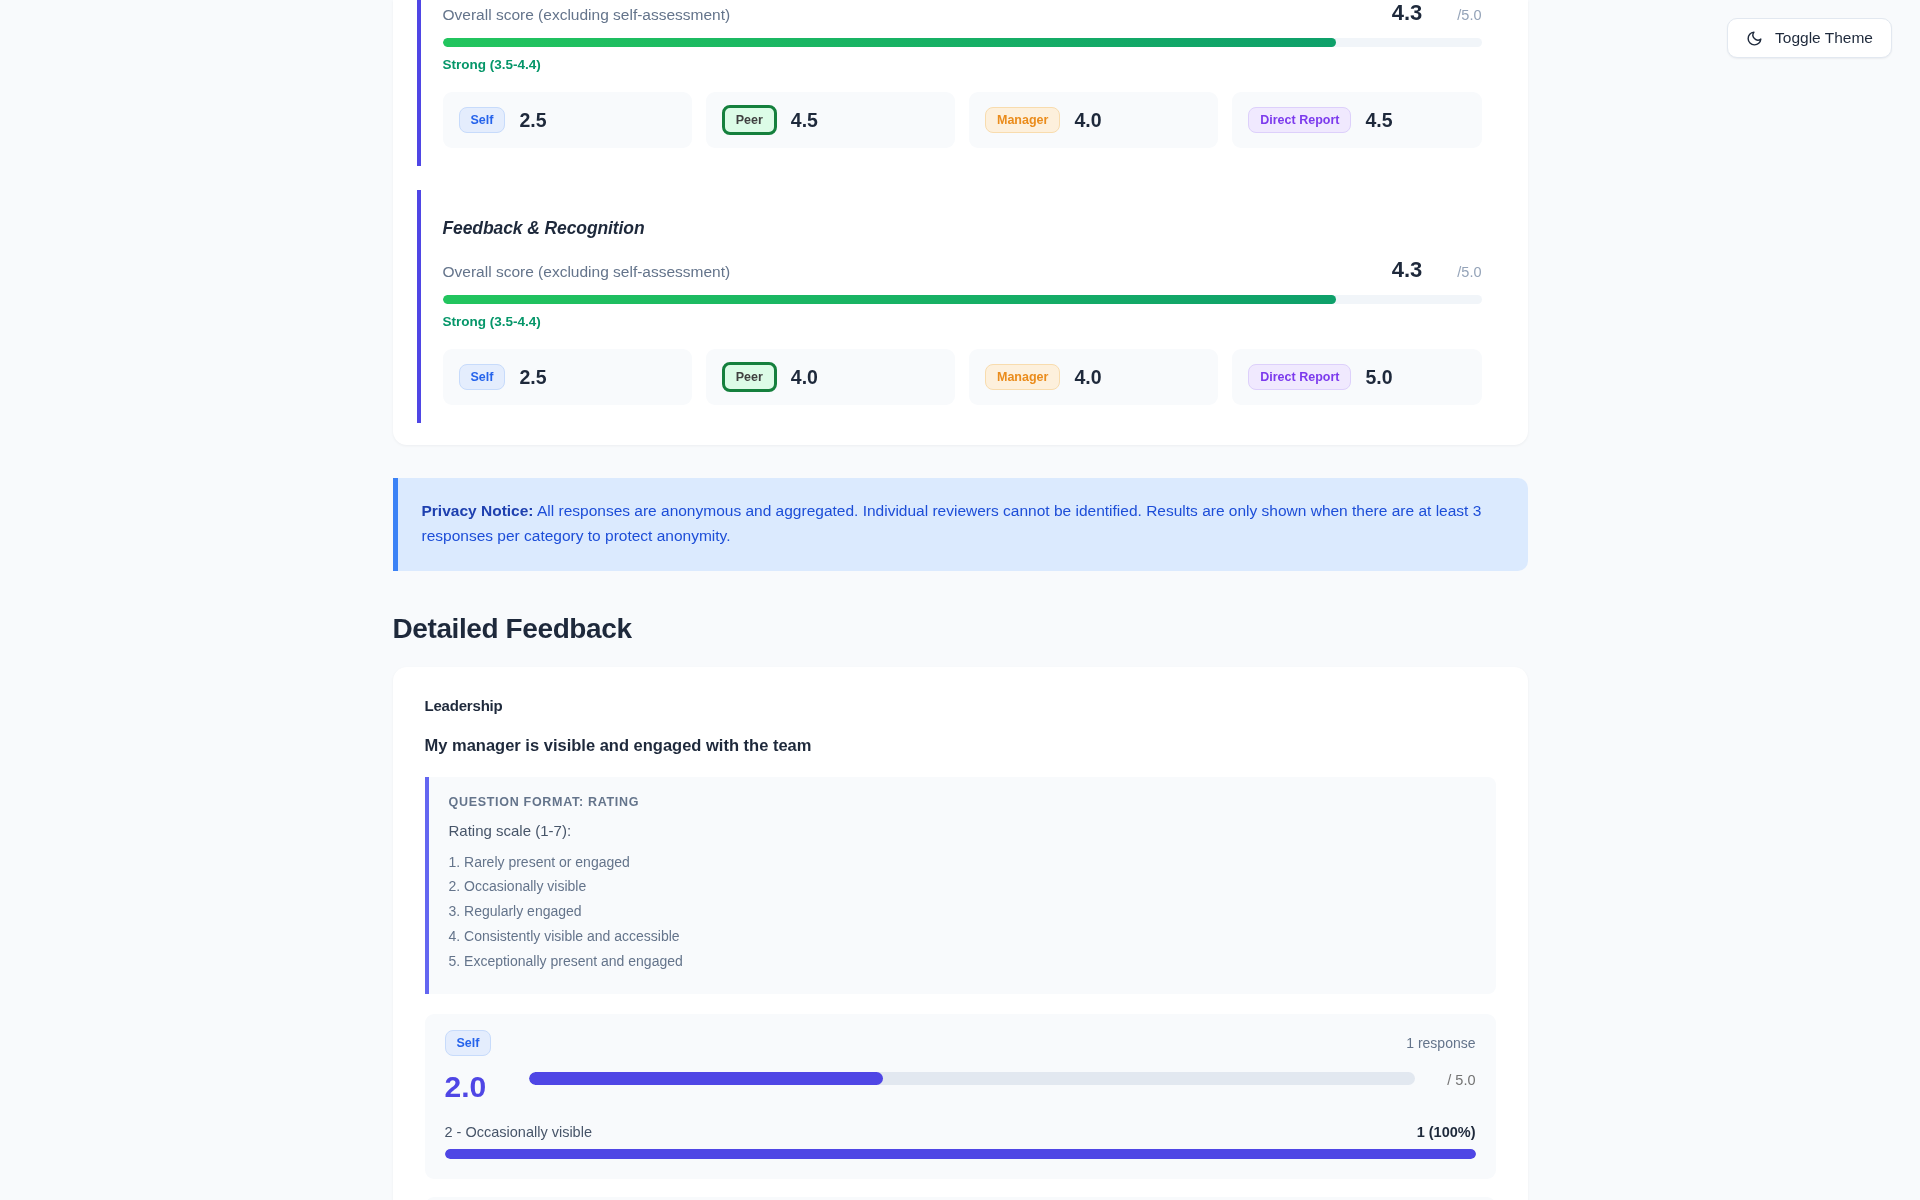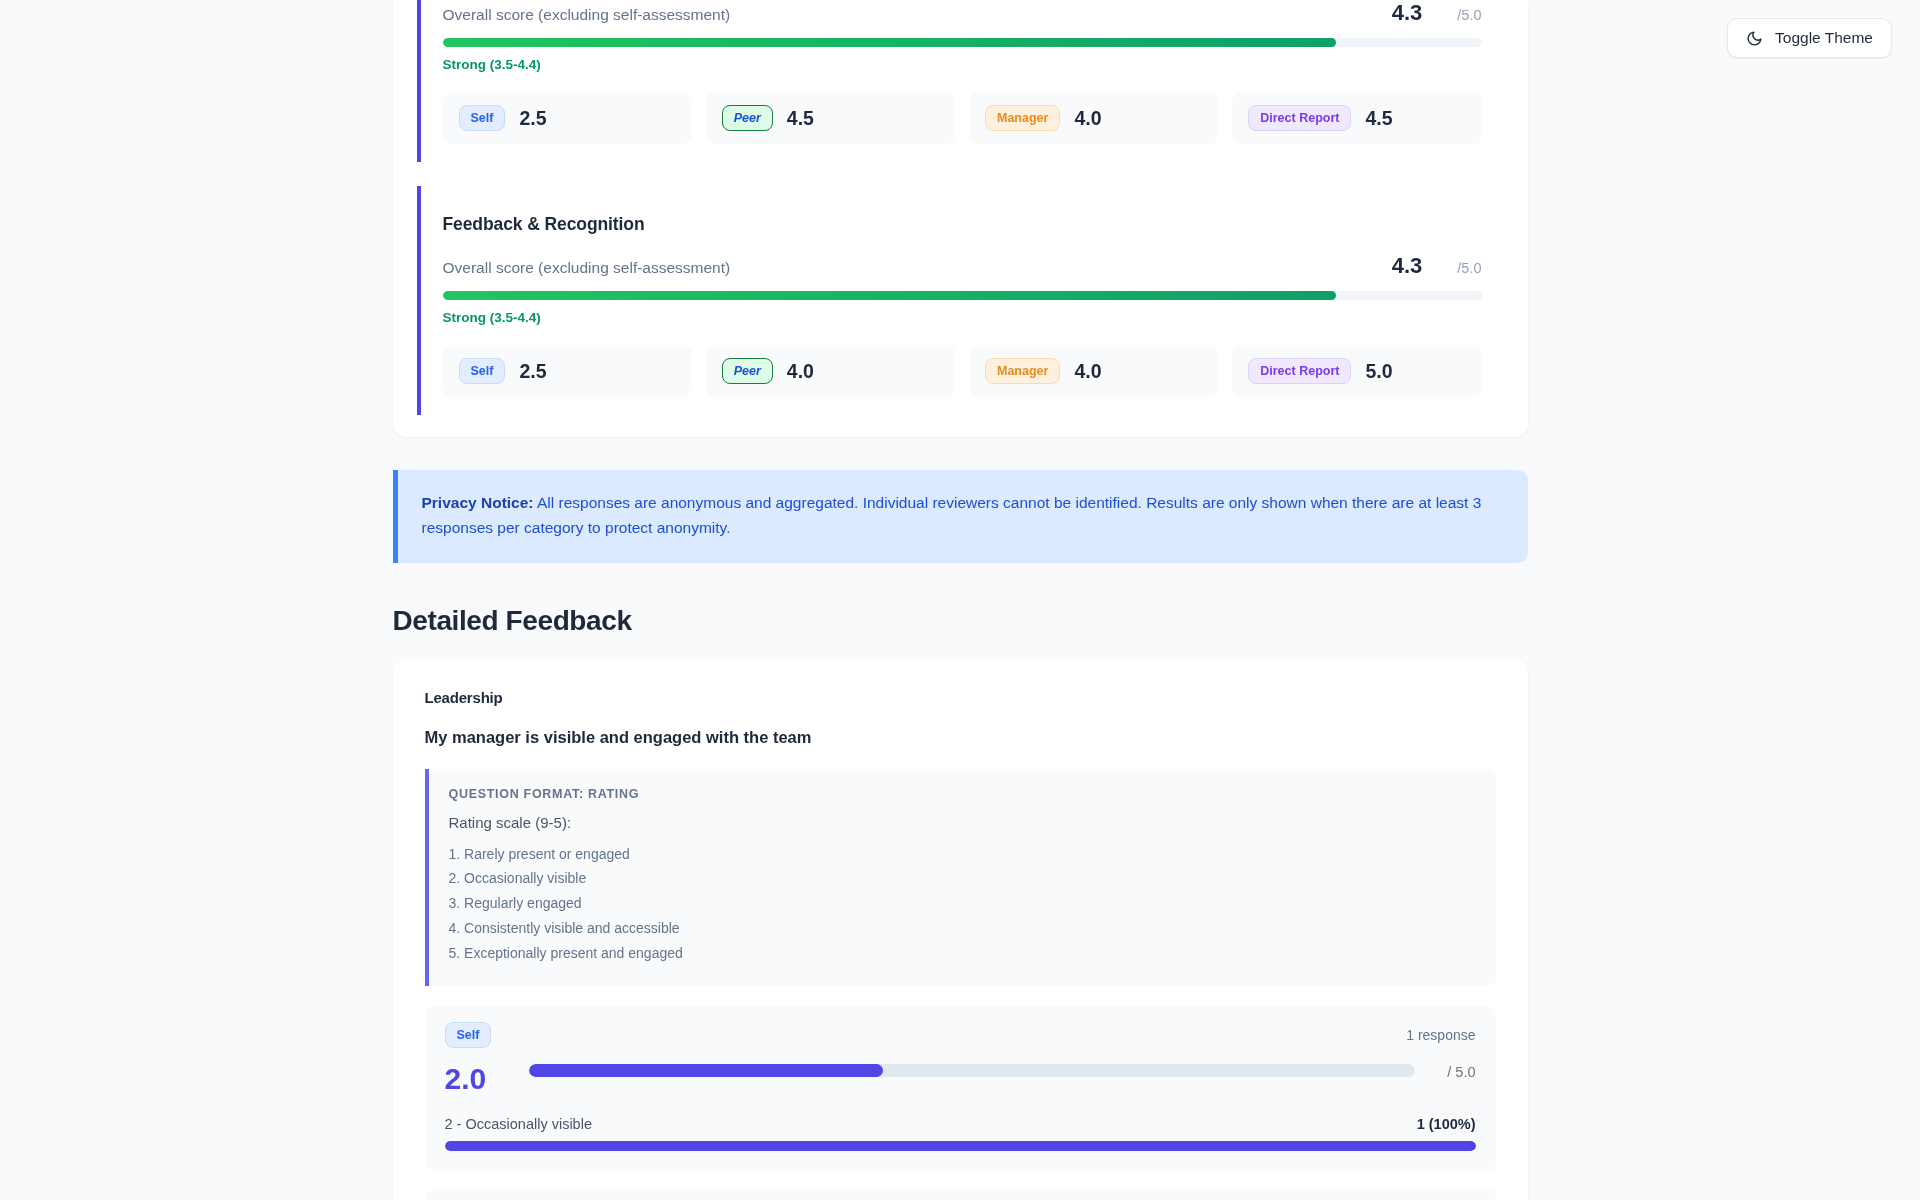--- a/index.html
+++ b/index.html
@@ -67,20 +67,21 @@
   }
   .cat-card:last-child { margin-bottom: 0; }
 
   .cat-title {
     font-size: 17.5px;
     font-weight: bold;
     color: #1e293b;
     margin-top: 26px;
     margin-bottom: 18px;
     letter-spacing: -0.1px;
+    font-style: italic;
   }
 
   .score-row {
     display: flex;
     align-items: baseline;
     justify-content: space-between;
   }
   .score-label {
     font-size: 15.5px;
     color: #64748b;
@@ -134,21 +135,21 @@
     gap: 14px;
   }
   .chip {
     font-size: 12.5px;
     font-weight: bold;
     padding: 5px 11px;
     border-radius: 8px;
     white-space: nowrap;
   }
   .chip-self     { background:#e4edfd; color:#2563eb; border:1px solid #c7dbfb; }
-  .chip-peer     { background:#dcfce7; color:#1d4ed8; border:1px solid #15803d;font-style:italic; }
+  .chip-peer     { background:#dcfce7; color:#404040; border:3px solid #15803d; }
   .chip-manager  { background:#fdf0dc; color:#ea8c1c; border:1px solid #f8dcae; }
   .chip-direct   { background:#f0e9fe; color:#7c3aed; border:1px solid #ddd0fb; }
   .rater-score {
     font-size: 19.5px;
     font-weight: bold;
     color: #1e293b;
   }
 
   
   .privacy {
@@ -382,21 +383,21 @@
   </div>
 
   <h2 class="section-heading">Detailed Feedback</h2>
 
   <div class="detail-card">
     <div class="detail-cat">Leadership</div>
     <div class="question-text">My manager is visible and engaged with the team</div>
 
     <div class="format-box">
       <div class="format-kicker">QUESTION FORMAT: RATING</div>
-      <div class="format-scale-label">Rating scale (9-5):</div>
+      <div class="format-scale-label">Rating scale (1-7):</div>
       <div class="format-item">1. Rarely present or engaged</div>
       <div class="format-item">2. Occasionally visible</div>
       <div class="format-item">3. Regularly engaged</div>
       <div class="format-item">4. Consistently visible and accessible</div>
       <div class="format-item">5. Exceptionally present and engaged</div>
     </div>
 
     <div class="response-block">
       <div class="resp-head">
         <span class="chip chip-self">Self</span>

